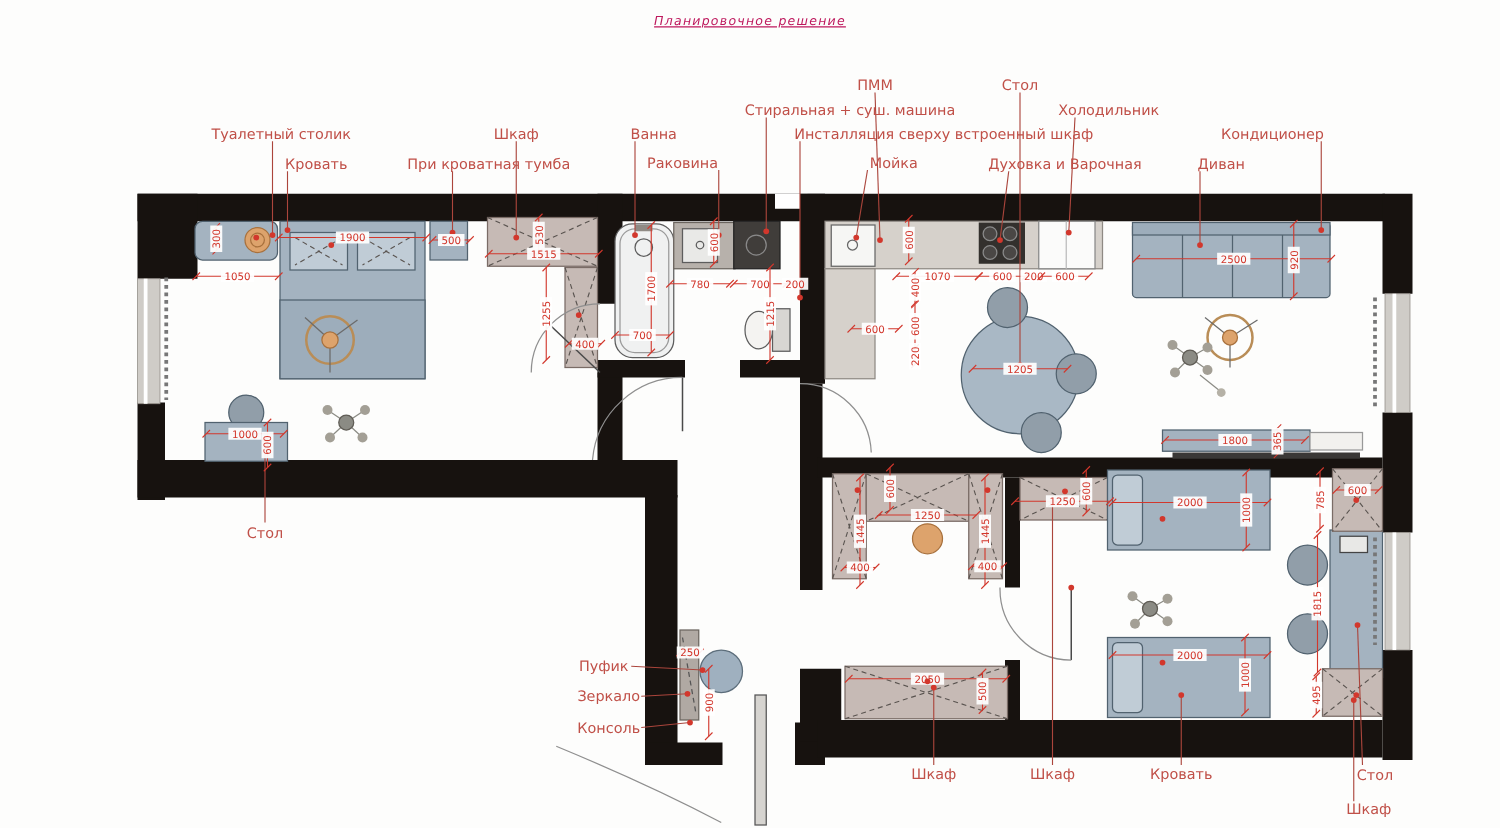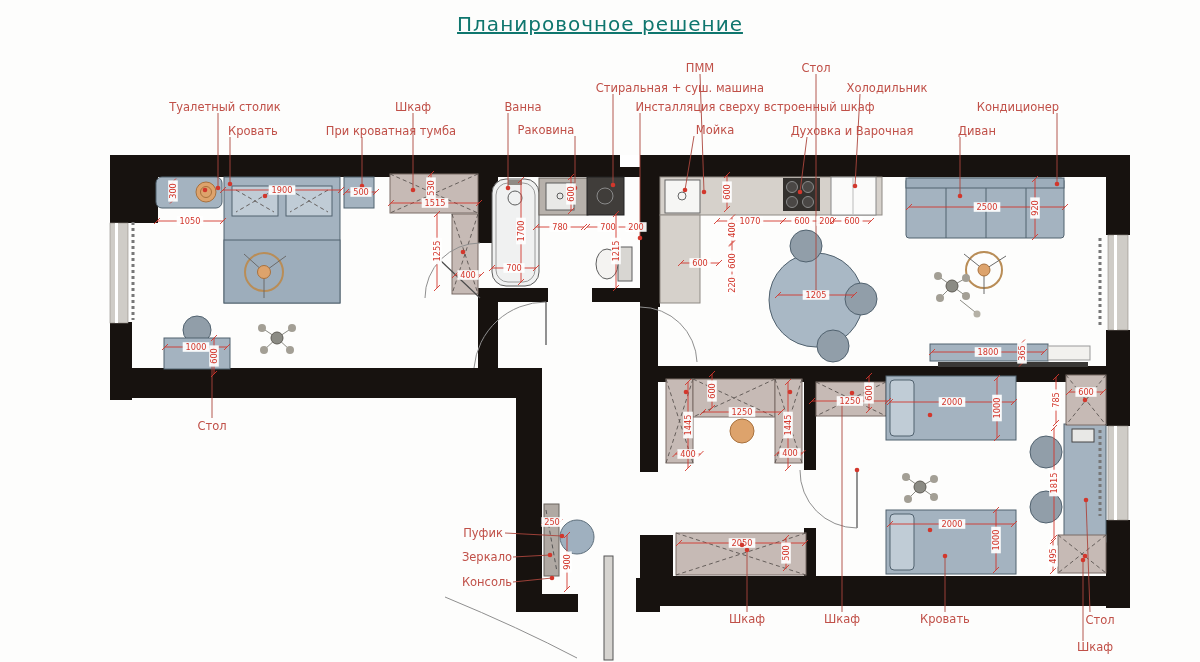--- a/index.html
+++ b/index.html
@@ -1,19 +1,19 @@
 <!DOCTYPE html>
 <html><head>
 <meta charset="utf-8">
 <style>
   html,body{margin:0;padding:0;background:#fdfdfc;}
   #stage{position:relative;width:1200px;height:662px;background:#fdfdfc;overflow:hidden;
          font-family:"DejaVu Sans",sans-serif;}
   #plan-title{position:absolute;top:12px;left:0;width:100%;text-align:center;
-              font-size:20px;letter-spacing:1px;color:#0f766e;text-decoration:underline;}
+              font-size:10px;letter-spacing:1px;color:#be185d;text-decoration:underline;font-style:italic;}
   svg text{font-family:"DejaVu Sans",sans-serif;}
   .wall{fill:#17120f;stroke:none;}
   .furn{fill:#a4b3c0;stroke:#51626f;stroke-width:1;}
   .furn-light{fill:#c0ccd6;stroke:#51626f;stroke-width:1;}
   .ward{fill:#c6bab5;stroke:#7a6c66;stroke-width:1;}
   .white-fix{fill:#f0f1f1;stroke:#5d5d5d;stroke-width:1;}
   .counter{fill:#d6d1cb;stroke:#8f8a84;stroke-width:1;}
   .chair{fill:#919ea9;stroke:#51626f;stroke-width:1;}
   .win{fill:#cfccc7;stroke:#8f8a84;stroke-width:0.6;}
   .arc{fill:none;stroke:#8f8f8f;stroke-width:1;}

